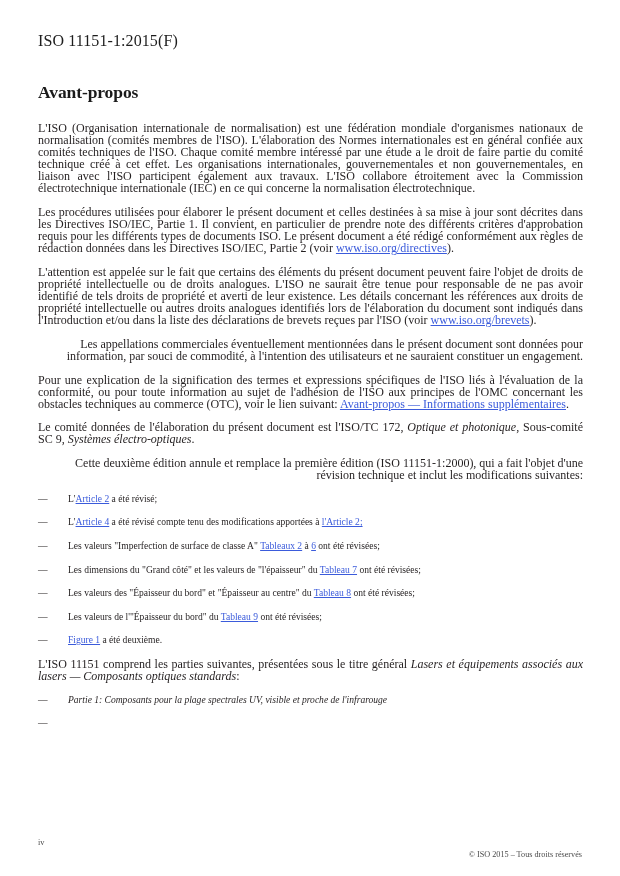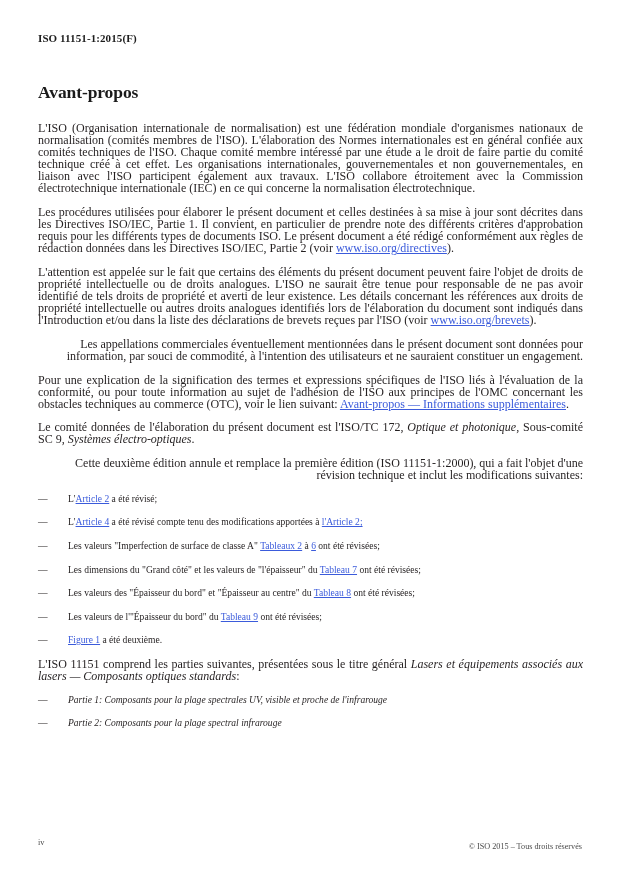--- a/index.html
+++ b/index.html
@@ -21,22 +21,22 @@
     left: 0; top: 0;
     width: 620px;
     height: 876px;
     box-sizing: border-box;
     padding: 0;
   }
   .header {
     position: absolute;
     left: 38px;
     top: 32px;
-    font-weight: bold;
-    font-size: 11px;
+    font-weight: normal;
+    font-size: 16px;
     letter-spacing: 0.1px;
     color: #1d1d1d;
   }
   .content {
     position: absolute;
     left: 38px;
     top: 82px;
     width: 545px;
   }
   h1.title {
@@ -90,21 +90,21 @@
     color: #4a4a4a;
   }
   .footer .pg {
     position: absolute;
     left: 0;
     top: 0;
   }
   .footer .cr {
     position: absolute;
     right: 0;
-    top: 4px;
+    top: 12px;
     white-space: nowrap;
   }
 </style>
 </head>
 <body>
 
 <div class="page">
 
   <div class="header">ISO 11151-1:2015(F)</div>
 
@@ -150,21 +150,21 @@
       </li>
     </ul>
 
     <p class="para"><span>L'ISO 11151 comprend les parties suivantes, présentées sous le titre général </span><span class="it">Lasers et équipements associés aux lasers — Composants optiques standards</span><span>:</span></p>
 
     <ul class="dashlist">
       <li>
         <span class="dash">—</span><span class="it">Partie 1: Composants pour la plage spectrales UV, visible et proche de l'infrarouge</span>
       </li>
       <li>
-        <span class="dash">—</span><span class="it">Partie 2: Composants pour la plage spectral infrarouge</span>
+        <span class="dash">—</span>
       </li>
     </ul>
 
 
   </div>
 
   <div class="footer">
     <span class="pg">iv</span>
     <span class="cr">© ISO 2015 – Tous droits réservés</span>
   </div>

